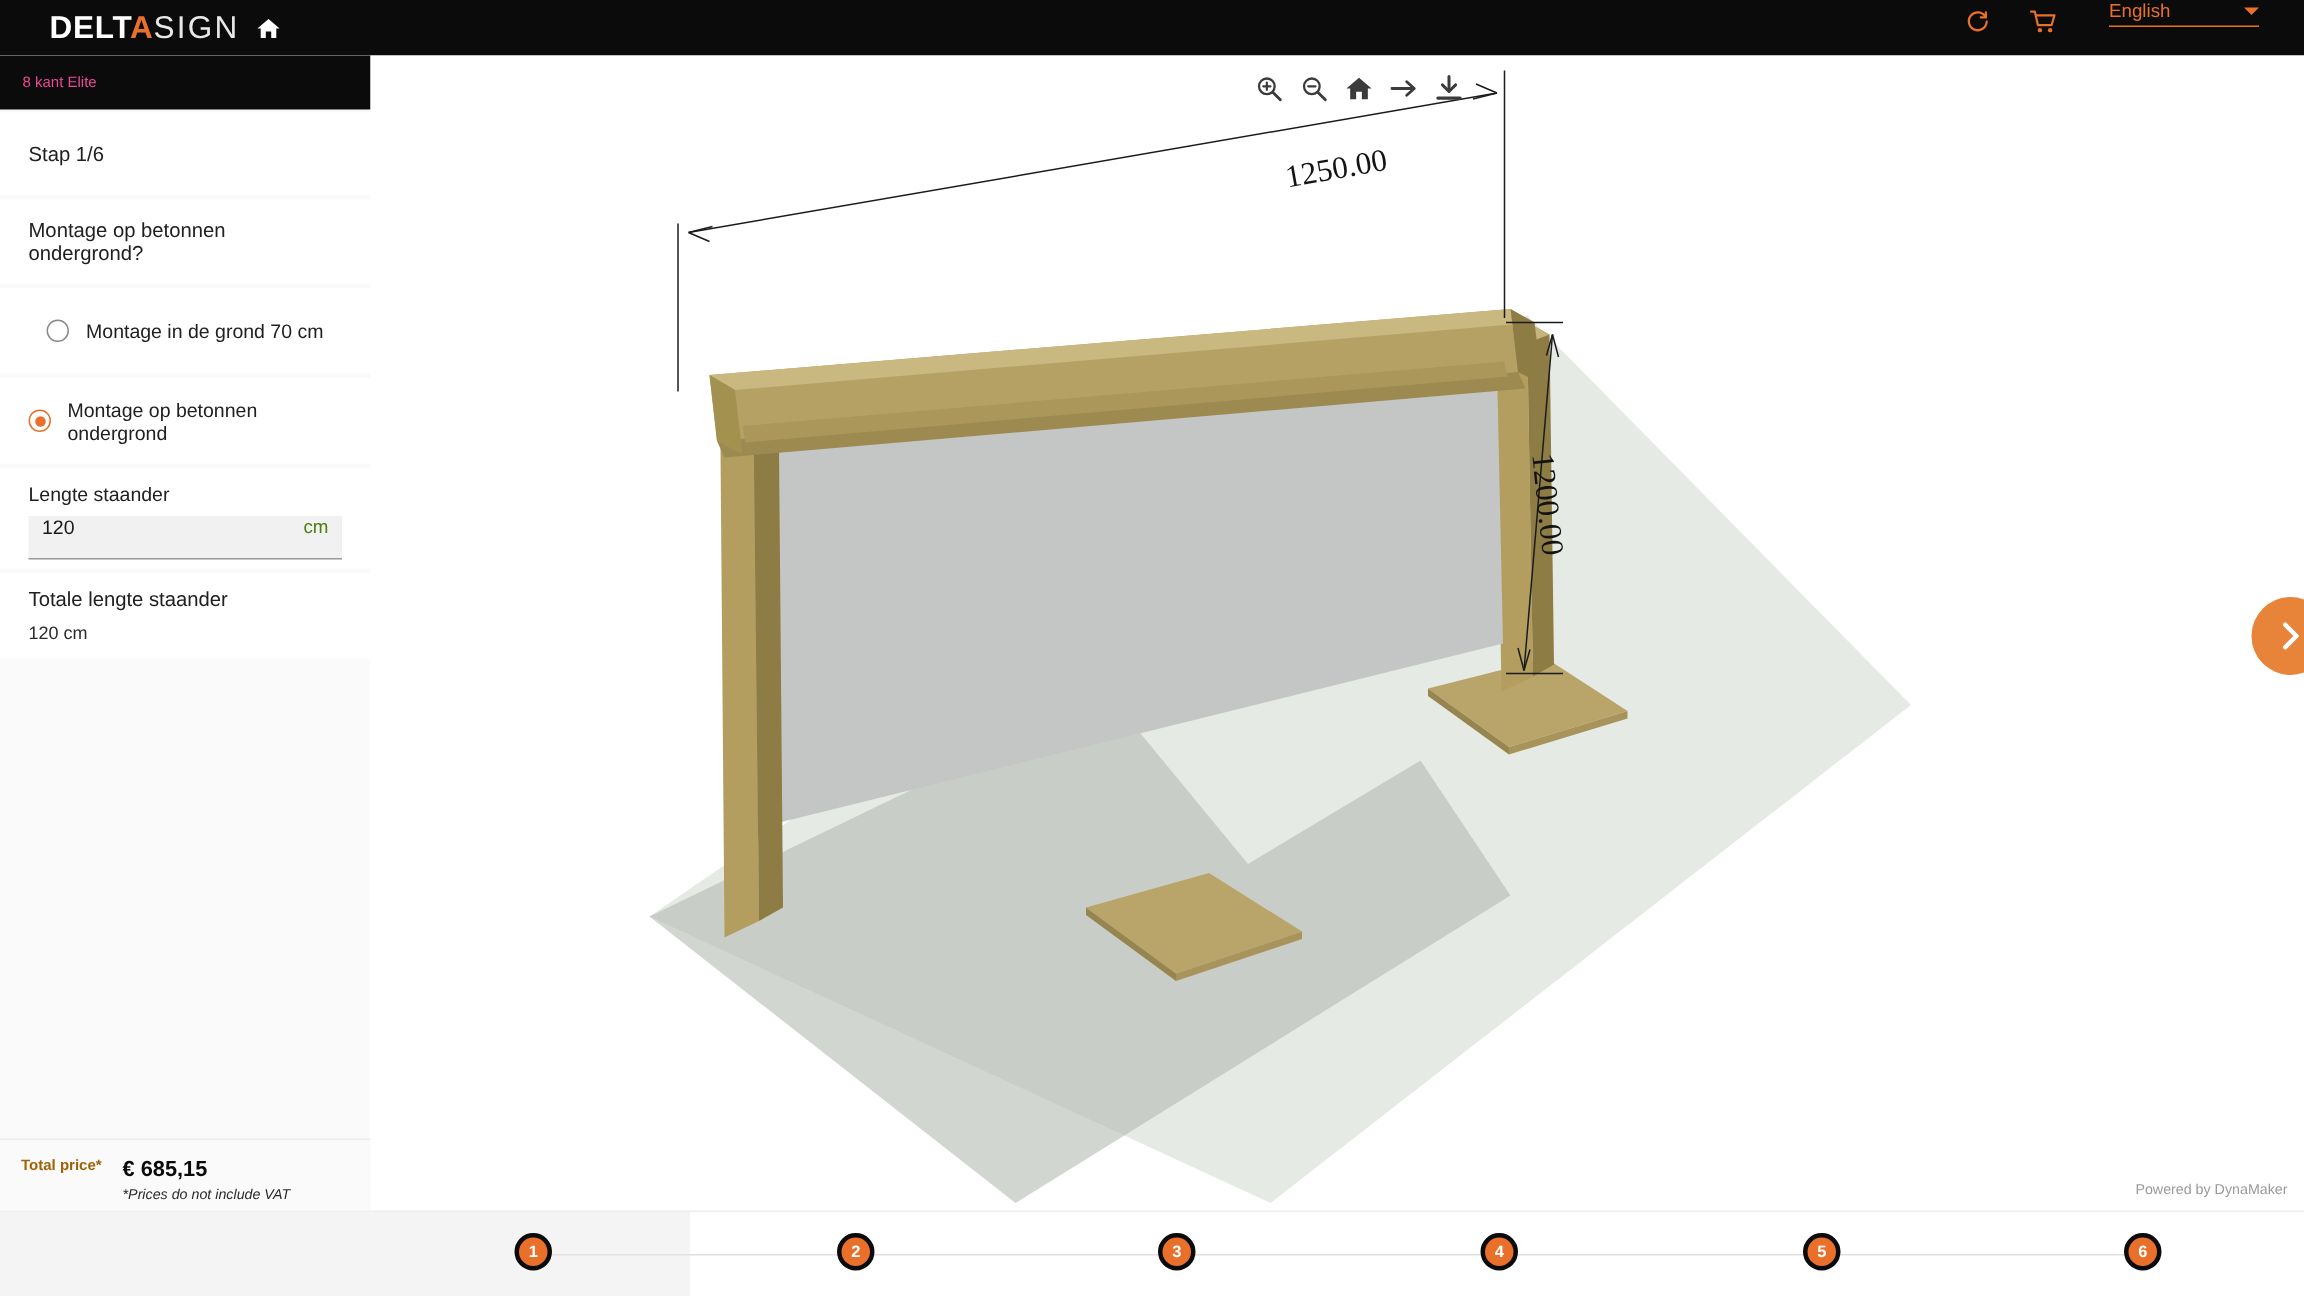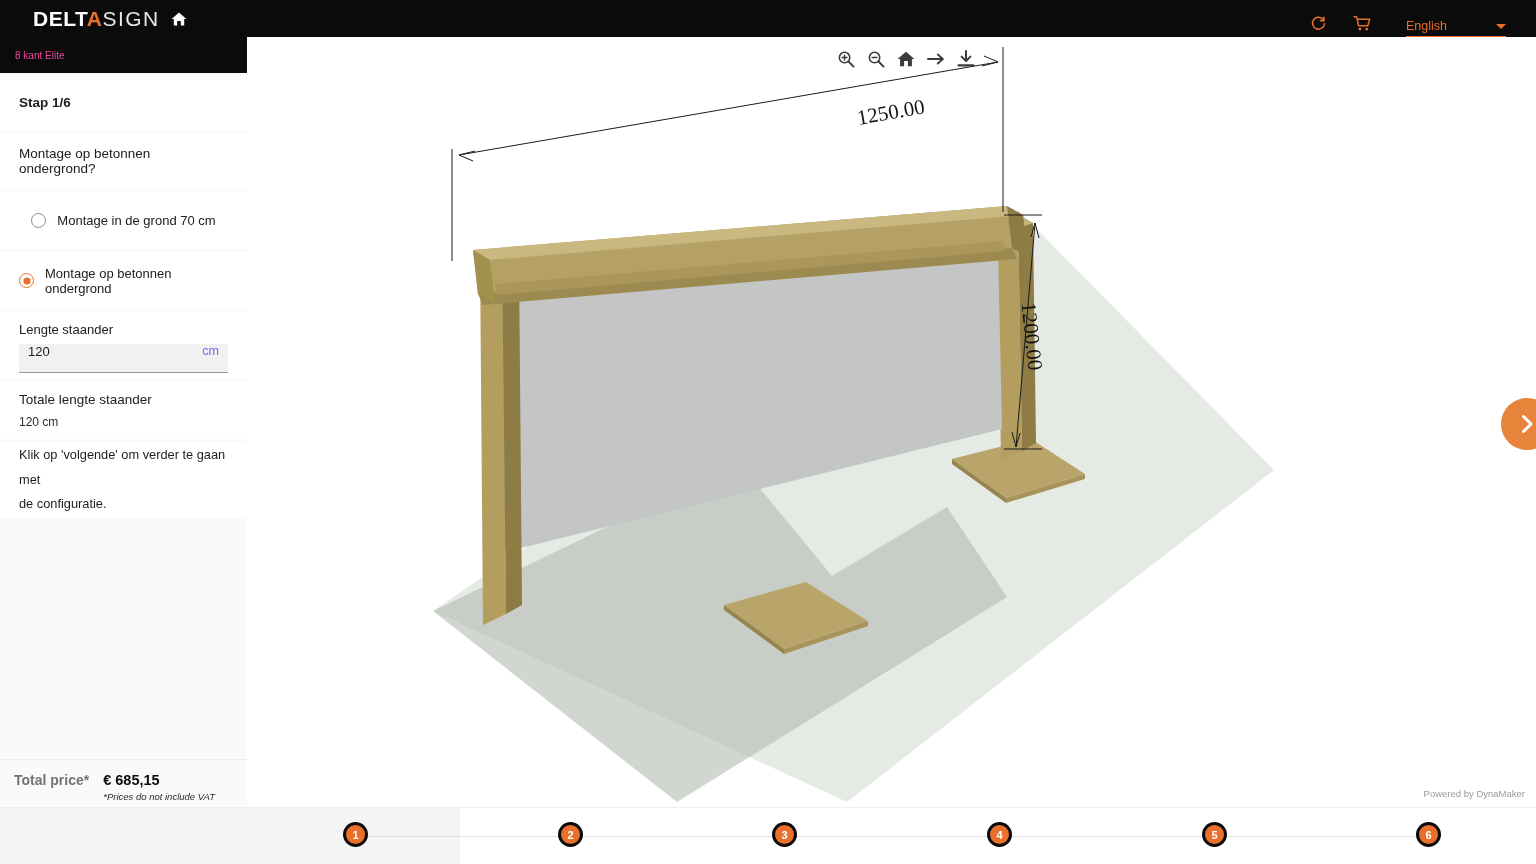--- a/index.html
+++ b/index.html
@@ -18,21 +18,21 @@
   }
   .logo-wrap { display: flex; align-items: center; margin-left: 33px; }
   .logo-text { font-size: 21px; letter-spacing: 0.5px; line-height: 1; }
   .logo-delta { color: #ffffff; font-weight: bold; }
   .logo-a { color: #e8702a; font-weight: bold; }
   .logo-sign { color: #e8e8e8; font-weight: 300; letter-spacing: 1.5px; }
   .home-glyph { margin-left: 11px; color: #ffffff; font-size: 15px; display: flex; align-items: center; }
 
   .topbar-right {
     position: absolute; right: 0; top: 0; height: 37px;
-    display: flex; align-items: flex-end; gap: 16px;
+    display: flex; align-items: flex-start; gap: 16px;
   }
   .tb-icon { width: 28px; height: 28px; display: flex; align-items: center; justify-content: center; color: #e8702a; }
   .lang-select {
     margin-left: 14px; margin-right: 30px; width: 100px;
     border-bottom: 1px solid #e8702a; position: relative;
     display: flex; align-items: center; justify-content: space-between;
     padding-bottom: 3px;
   }
   .lang-label { color: #e8702a; font-size: 12.5px; }
   .lang-caret { width: 0; height: 0; border-left: 5px solid transparent; border-right: 5px solid transparent; border-top: 5px solid #e8702a; }
@@ -45,21 +45,21 @@
   .sidebar-head {
     height: 36px; background: #0b0b0b; display: flex; align-items: center;
     padding-left: 15px; flex: 0 0 auto;
   }
   .sidebar-head-title { color: #ec4899; font-size: 10px; }
   .cards-area { flex: 1 1 auto; overflow: hidden; padding-top: 2px; }
   .card {
     background: #ffffff; margin-bottom: 3px; padding: 0 19px;
     display: flex; flex-direction: column; justify-content: center;
   }
-  .card-step { height: 55px; font-weight: bold; }
+  .card-step { height: 55px; }
   .card-q { height: 56px; }
   .card-radio { height: 57px; flex-direction: row; align-items: center; }
   .card-input { height: 67px; justify-content: center; padding-top: 4px; }
   .card-total { height: 57px; justify-content: center; }
   .card-help { height: 76px; justify-content: center; }
 
   .card-label { font-size: 13.5px; color: #202020; }
   .card-sublabel { font-size: 12px; color: #2b2b2b; margin-top: 8px; }
   .help-text { font-size: 12.8px; color: #1e1e1e; line-height: 1.95; }
 
@@ -73,28 +73,28 @@
   }
   .radio-label { font-size: 13px; color: #202020; }
 
   .field-label { font-size: 13px; color: #202020; margin-bottom: 7px; }
   .field-box {
     height: 29px; background: #f1f1f1; border-bottom: 1px solid #9a9a9a;
     display: flex; align-items: flex-start; justify-content: space-between;
     padding: 0 9px;
   }
   .field-value { font-size: 13px; color: #1a1a1a; }
-  .field-unit { font-size: 12.5px; color: #8b5cf6; }
+  .field-unit { font-size: 12.5px; color: #4d7c0f; }
 
   
   .price-block {
     flex: 0 0 auto; background: #fafafa; border-top: 1px solid #ececec;
     padding: 12px 14px 10px 14px; display: flex; align-items: flex-start; gap: 14px;
   }
-  .price-label { font-size: 14px; font-weight: bold; color: #737373; text-align: right; }
+  .price-label { font-size: 10px; font-weight: bold; color: #a16207; text-align: right; }
   .price-right { display: flex; flex-direction: column; justify-content: space-between; }
   .price-value { font-size: 14.5px; font-weight: bold; color: #0a0a0a; }
   .price-note { font-size: 9.5px; font-style: italic; color: #2a2a2a; margin-top: 3px; }
 
   .next-bar { flex: 0 0 auto; height: 52px; background: #ffffff; padding-left: 11px; padding-top: 5px; }
   .next-btn {
     background: #e8833a; color: #ffffff; border: none; cursor: pointer;
     width: 58px; height: 41px; font-size: 13px;
     display: flex; align-items: center; justify-content: center; gap: 4px;
     font-family: "Liberation Sans", sans-serif;
@@ -215,24 +215,20 @@
           <span class="field-value" placeholder="120">120</span>
           <span class="field-unit">cm</span>
         </div>
       </div>
 
       <div class="card card-total">
         <span class="card-label">Totale lengte staander</span>
         <span class="card-sublabel">120 cm</span>
       </div>
 
-      <div class="card card-help">
-        <span class="help-text">Klik op 'volgende' om verder te gaan met</span>
-        <span class="help-text">de configuratie.</span>
-      </div>
 
     </div>
 
     <div class="price-block">
       <span class="price-label">Total price*</span>
       <span class="price-right">
         <span class="price-value">€ 685,15</span>
         <span class="price-note">*Prices do not include VAT</span>
       </span>
     </div>

